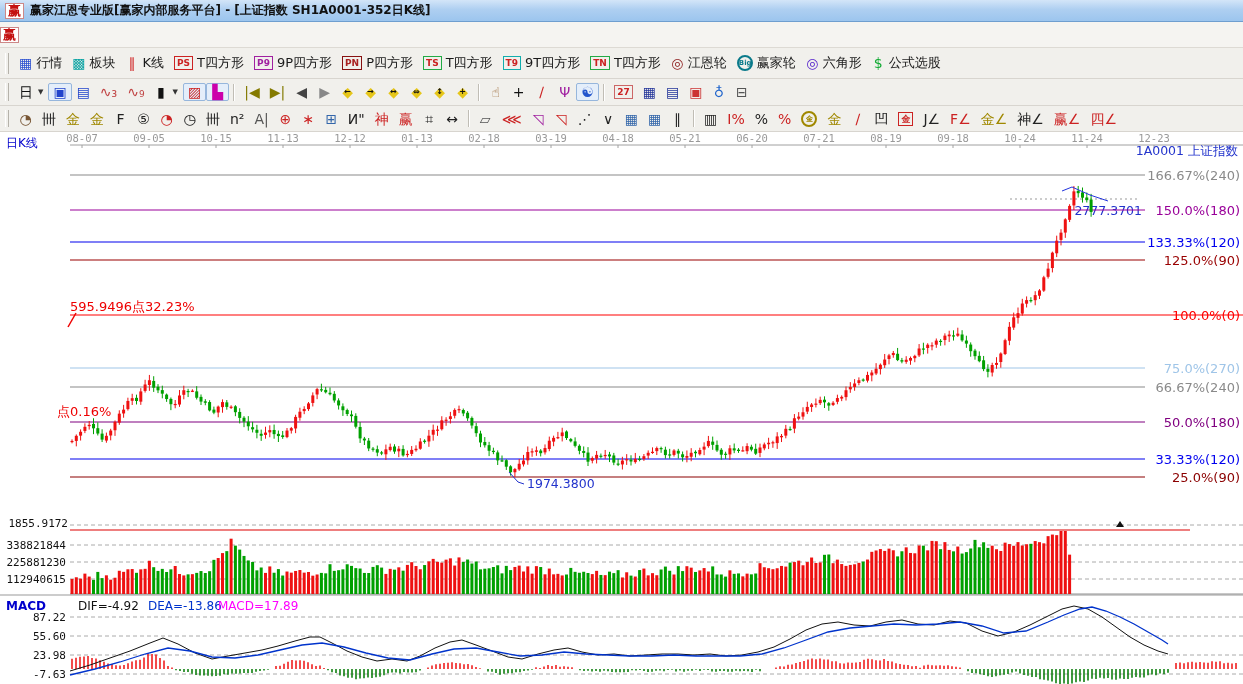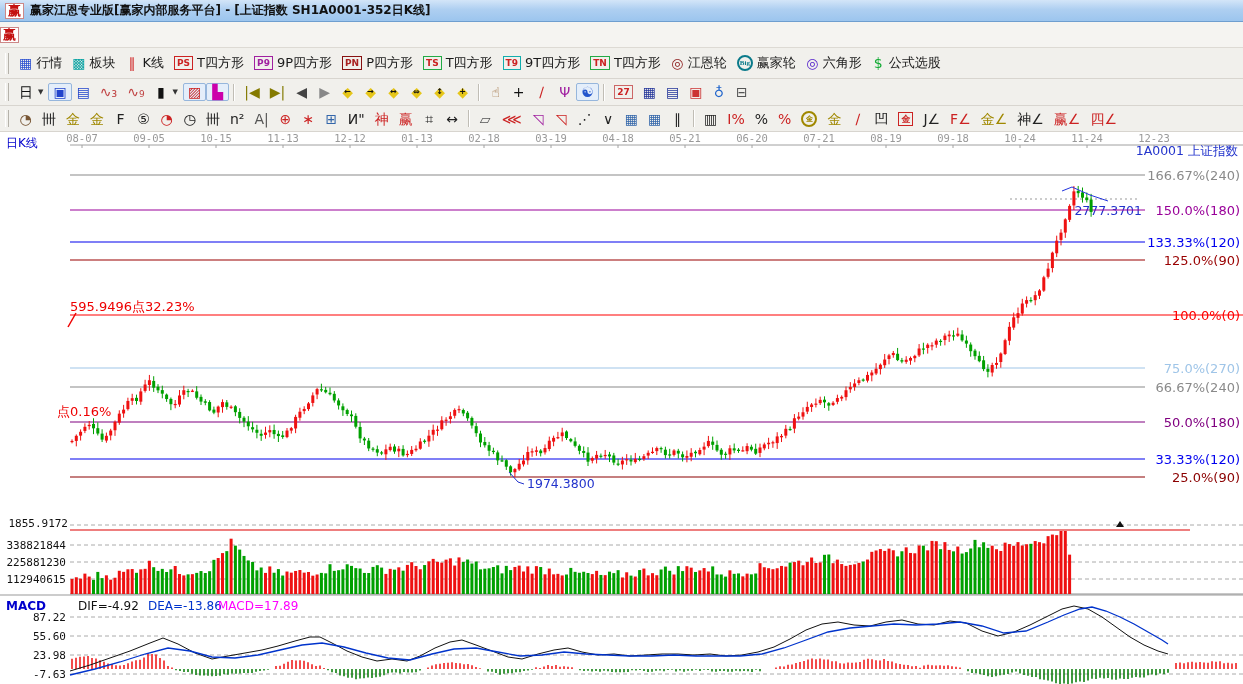--- a/index.html
+++ b/index.html
@@ -73,21 +73,21 @@
     </div>
     <div class="btn">
       <span class="box" style="color: rgb(204, 34, 34); border-color: rgb(34, 170, 68);">TN</span>
       <span class="lbl">T四方形</span>
     </div>
     <div class="btn">
       <span class="ico" style="color: rgb(139, 26, 26);">◎</span>
       <span class="lbl">江恩轮</span>
     </div>
     <div class="btn">
-      <span class="circ" style="color: rgb(10, 122, 138); border-color: rgb(10, 122, 138); font-family: Liberation Serif, serif;">Big</span>
+      <span class="circ" style="color: rgb(10, 122, 138); border-color: rgb(10, 122, 138);">Big</span>
       <span class="lbl">赢家轮</span>
     </div>
     <div class="btn">
       <span class="ico" style="color: rgb(85, 34, 204);">◎</span>
       <span class="lbl">六角形</span>
     </div>
     <div class="btn">
       <span class="ico" style="color: rgb(17, 170, 51);">$</span>
       <span class="lbl">公式选股</span>
     </div>

